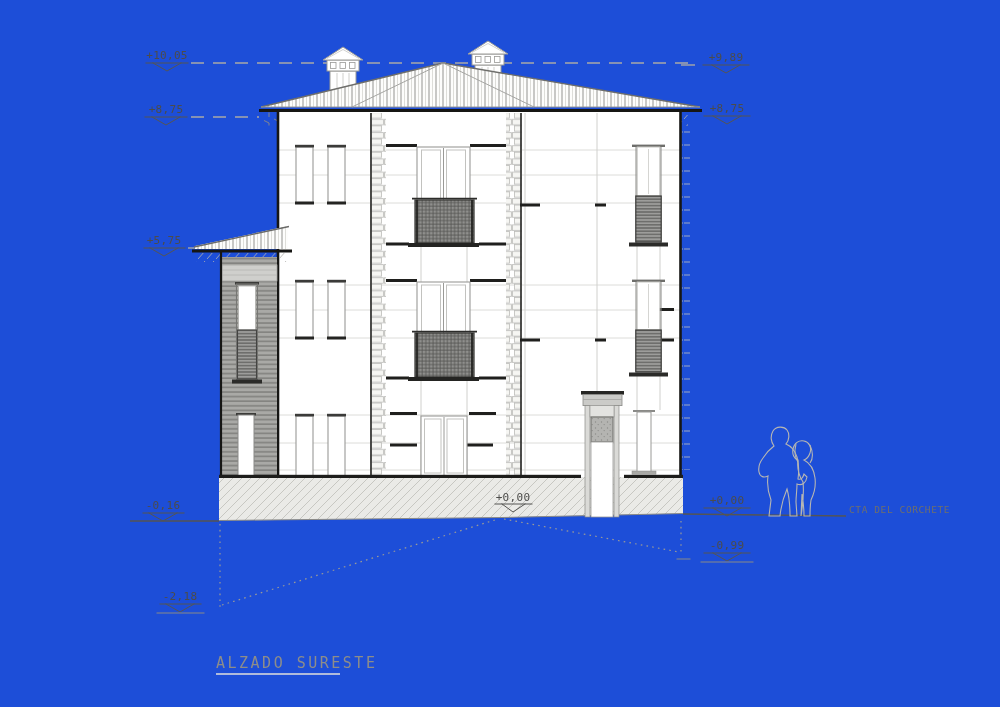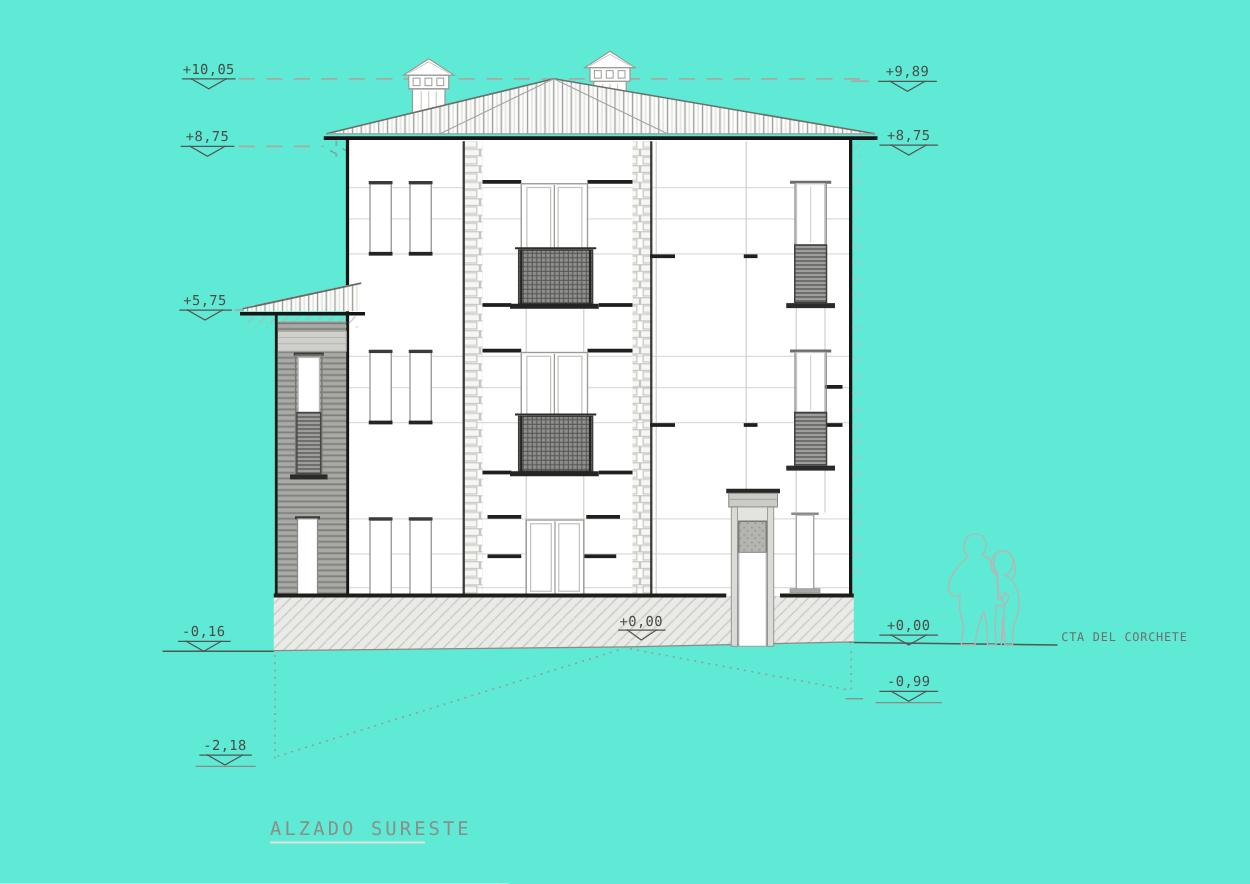--- a/index.html
+++ b/index.html
@@ -1,16 +1,16 @@
 <!DOCTYPE html>
 <html><head>
 <meta charset="utf-8">
 <style>
   html,body{margin:0;padding:0;background:#fff;}
-  .canvas{position:relative;width:1000px;height:707px;background:#5eead4;overflow:hidden;
+  .canvas{position:relative;width:1000px;height:707px;background:#1d4ed8;overflow:hidden;
           font-family:"DejaVu Sans Mono", monospace;}
   svg{position:absolute;left:0;top:0;}
   text.lvl{font-family:"DejaVu Sans Mono", monospace;font-size:11px;fill:#4c4c4a;letter-spacing:0.3px;}
   text.street{font-family:"DejaVu Sans Mono", monospace;font-size:9.5px;fill:#6f6f6c;letter-spacing:0.6px;}
   text.title{font-family:"DejaVu Sans Mono", monospace;font-size:15px;fill:#8d8d8a;letter-spacing:2.5px;}
 </style>
 </head>
 <body>
 
 <div class="canvas">

